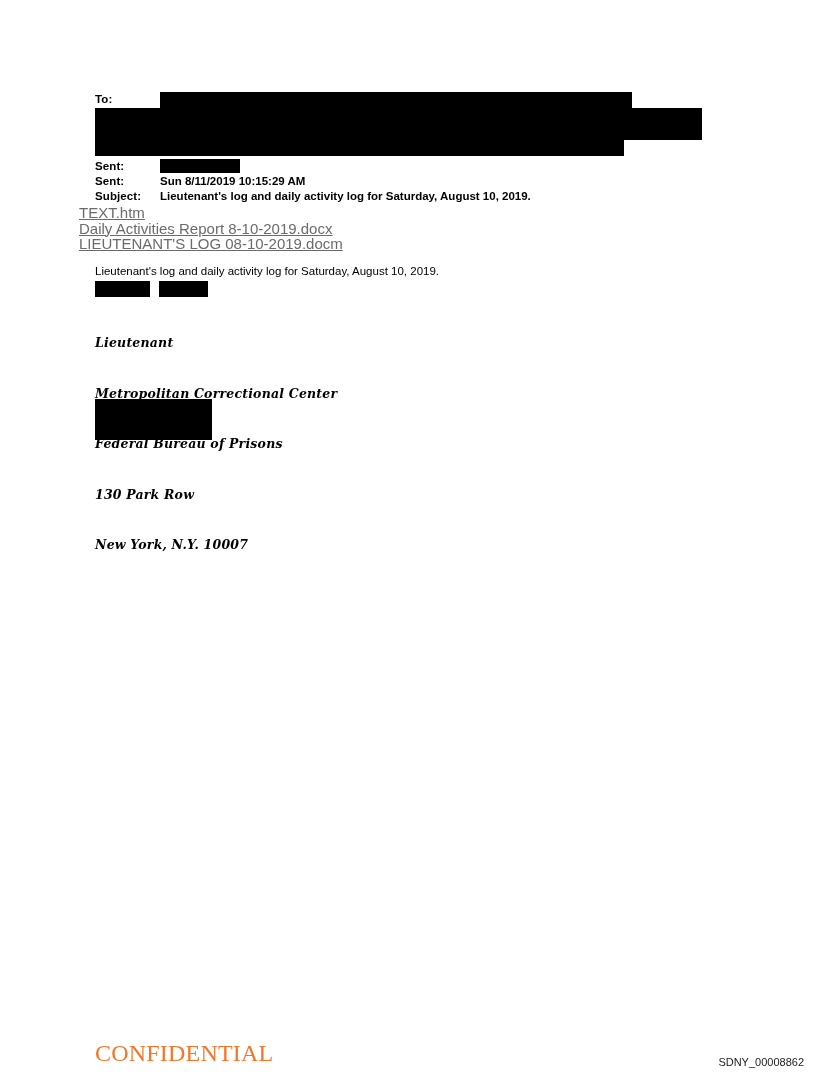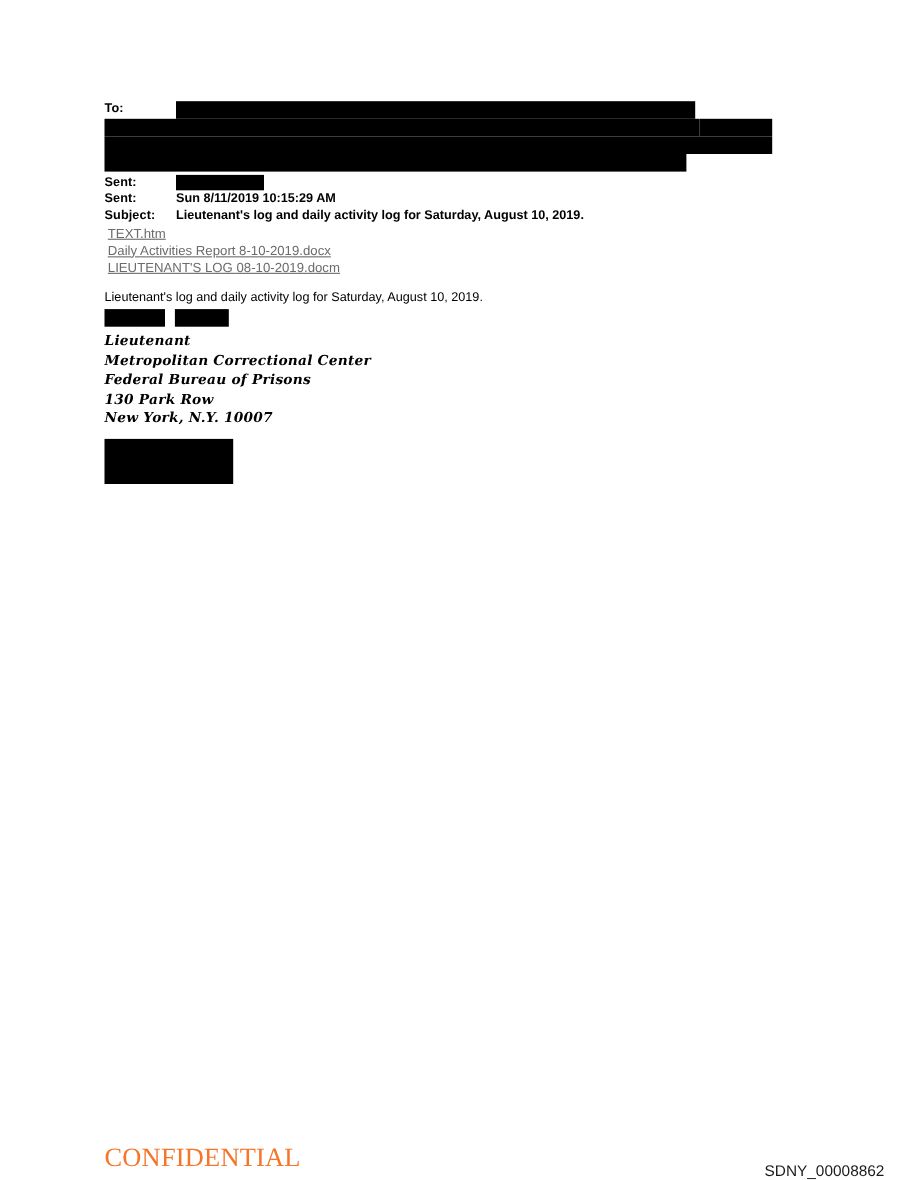--- a/index.html
+++ b/index.html
@@ -66,23 +66,23 @@
   #redact-to-3 { left: 95px;   top: 108px; width: 541px; height: 16px; }
   #redact-to-4 { left: 95px;   top: 124px; width: 607px; height: 16px; }
   #redact-to-5 { left: 95px;   top: 140px; width: 529px; height: 16px; }
 
   
   #redact-from { left: 160px; top: 159px; width: 80px; height: 14px; }
 
   
   .attachments {
     position: absolute;
-    left: 98px;
+    left: 79px;
     top: 205px;
-    font-size: 12px;
+    font-size: 15px;
     line-height: 15.5px;
   }
   .attachment-link {
     display: block;
     color: #6b6b6b;
     text-decoration: underline;
     white-space: nowrap;
     cursor: pointer;
   }
 
@@ -104,37 +104,37 @@
     position: absolute;
     left: 95px;
     top: 301px;
     font-family: "DejaVu Serif", serif;
     font-style: italic;
     font-weight: bold;
     font-size: 12.5px;
     line-height: 17.6px;
     letter-spacing: 0.2px;
   }
-  .signature div { white-space: nowrap; }
+  .signature div { white-space: nowrap; margin-top: 33px; }
 
   
   .confidential {
     position: absolute;
     left: 95px;
     top: 1040px;
     color: #f5762a;
     font-size: 24px;
     letter-spacing: 0.2px;
     font-family: Liberation Serif, serif;
   }
   .bates {
     position: absolute;
     right: 25px;
     top: 1056px;
-    font-size: 14px;
+    font-size: 11px;
     color: #1a1a1a;
     margin-left: 46px;
   }
 </style>
 </head>
 <body>
 
 <div class="page">
 
   <div class="hdr">

